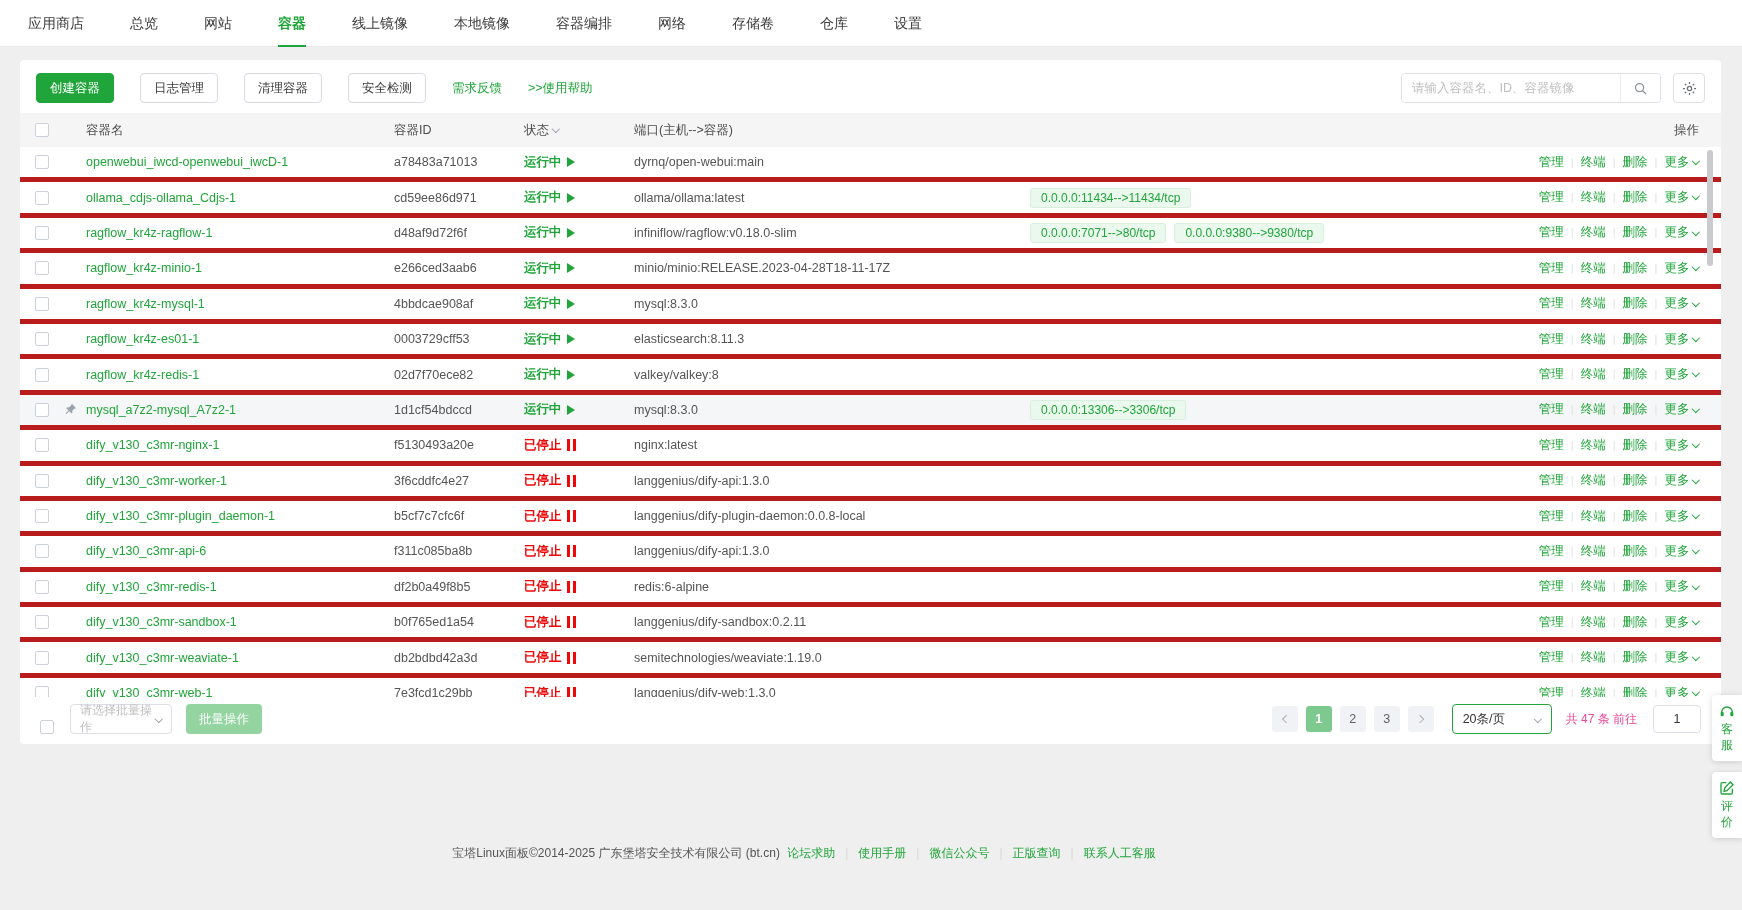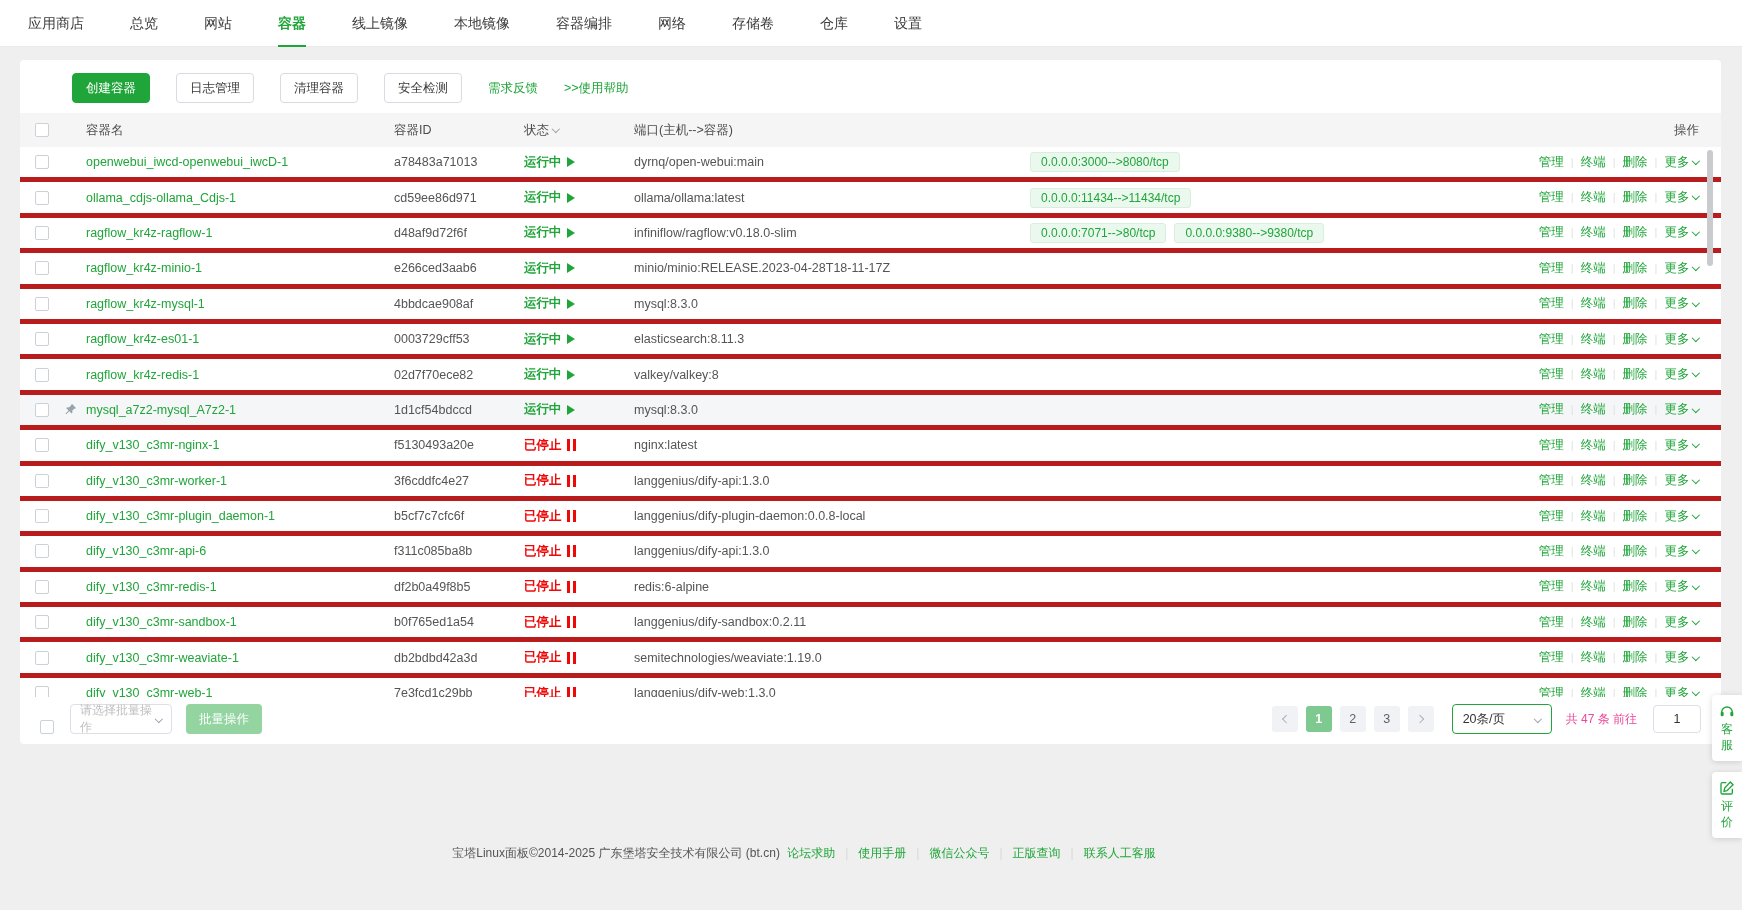--- a/index.html
+++ b/index.html
@@ -17,21 +17,21 @@
   .expire-label { font-size:13px; color:#666; margin-left:8px; }
   .expire-date { font-size:13px; color:#ff8f33; font-weight:bold; }
   .renew-link { font-size:13px; color:#20a53a; font-weight:bold; }
 
   
   .card { position:absolute; left:20px; top:60px; width:1701px; height:684px; background:#fff; border-radius:4px; }
 
   
   .toolbar { position:absolute; top:10px; left:0; width:100%; height:36px; display:flex; align-items:center; padding:0 16px; }
   .btn { height:30px; border-radius:4px; font-size:12.5px; display:inline-flex; align-items:center; justify-content:center; padding:0 13px; cursor:pointer; white-space:nowrap; }
-  .btn-primary { background:#20a53a; color:#fff; border:1px solid #20a53a;margin-left:36px; }
+  .btn-primary { background:#20a53a; color:#fff; border:1px solid #20a53a; }
   .btn-plain { background:#fff; color:#3b3b3b; border:1px solid #d8dce2; margin-left:26px; }
   .link-green { color:#20a53a; font-size:12.5px; margin-left:26px; cursor:pointer; white-space:nowrap; }
   .toolbar-right { margin-left:auto; display:flex; align-items:center; gap:12px; }
   .search-box { display:flex; align-items:center; width:260px; height:30px; border:1px solid #dcdfe6; border-radius:4px; background:#fff; overflow:hidden; }
   .search-input { flex:1; border:none; outline:none; height:28px; padding:0 10px; font-size:12.5px; color:#333; }
   .search-input::placeholder { color:#bfbfbf; }
   .search-btn { width:40px; height:30px; display:flex; align-items:center; justify-content:center; border-left:1px solid #ececec; cursor:pointer; background:#fff; }
   .gear-btn { width:32px; height:30px; border:1px solid #dcdfe6; border-radius:4px; background:#fff; display:flex; align-items:center; justify-content:center; cursor:pointer; }
 
   
@@ -123,20 +123,37 @@
 
 <div class="card">
 
   <div class="toolbar">
     <button class="btn btn-primary">创建容器</button>
     <button class="btn btn-plain">日志管理</button>
     <button class="btn btn-plain">清理容器</button>
     <button class="btn btn-plain">安全检测</button>
     <a class="link-green">需求反馈</a>
     <a class="link-green">&gt;&gt;使用帮助</a>
+    <div class="toolbar-right">
+      <div class="search-box">
+        <input class="search-input" placeholder="请输入容器名、ID、容器镜像" style="">
+        <div class="search-btn">
+          <svg width="15" height="15" viewBox="0 0 24 24" fill="none" stroke="#8d9399" stroke-width="2">
+              <circle cx="10.5" cy="10.5" r="6.5"></circle>
+              <path d="M15.5 15.5L21 21"></path>
+            </svg>
+        </div>
+      </div>
+      <div class="gear-btn">
+        <svg width="15" height="15" viewBox="0 0 24 24" fill="none" stroke="#6b7075" stroke-width="2">
+            <circle cx="12" cy="12" r="3.4"></circle>
+            <path d="M12 1.5v3.2M12 19.3v3.2M1.5 12h3.2M19.3 12h3.2M4.6 4.6l2.2 2.2M17.2 17.2l2.2 2.2M19.4 4.6l-2.2 2.2M6.8 17.2l-2.2 2.2"></path>
+          </svg>
+      </div>
+    </div>
   </div>
 
   <div class="table">
     <div class="thead">
       <div class="col-check">
           <span class="cb"></span>
         </div>
       <div class="col-pin"></div>
       <div class="col-name">容器名</div>
       <div class="col-id">容器ID</div>
@@ -154,23 +171,20 @@
               <path d="M15 2l7 7-1.5 1.5-1.2-.3-4.2 4.2.5 3.4-1.6 1.6-4.3-4.3L4 20.8 2.8 19.6l5.7-5.7-4.3-4.3L5.8 8l3.4.5 4.2-4.2-.3-1.2L15 2z"></path>
             </svg>
           </div>
     <div class="col-name"><a class="cname">openwebui_iwcd-openwebui_iwcD-1</a></div>
     <div class="col-id">a78483a71013</div>
     <div class="col-status"><span class="status-wrap running">
               <span class="status-text">运行中</span>
               <i class="st-icon"></i>
             </span></div>
     <div class="col-image">dyrnq/open-webui:main</div>
-    <div class="col-ports">
-            <span class="port-pill">0.0.0.0:3000--&gt;8080/tcp</span>
-          </div>
     <div class="col-acts"><a class="act">管理</a><span class="asep">|</span><a class="act">终端</a><span class="asep">|</span><a class="act">删除</a><span class="asep">|</span><a class="act">更多<i class="caret"></i></a></div>
   </div>
 
   <div class="trow">
     <div class="col-check">
             <span class="cb"></span>
           </div>
     <div class="col-pin">
             <svg class="pin-icon pin-hidden" viewBox="0 0 24 24">
               <path d="M15 2l7 7-1.5 1.5-1.2-.3-4.2 4.2.5 3.4-1.6 1.6-4.3-4.3L4 20.8 2.8 19.6l5.7-5.7-4.3-4.3L5.8 8l3.4.5 4.2-4.2-.3-1.2L15 2z"></path>
@@ -301,20 +315,23 @@
               <path d="M15 2l7 7-1.5 1.5-1.2-.3-4.2 4.2.5 3.4-1.6 1.6-4.3-4.3L4 20.8 2.8 19.6l5.7-5.7-4.3-4.3L5.8 8l3.4.5 4.2-4.2-.3-1.2L15 2z"></path>
             </svg>
           </div>
     <div class="col-name"><a class="cname">mysql_a7z2-mysql_A7z2-1</a></div>
     <div class="col-id">1d1cf54bdccd</div>
     <div class="col-status"><span class="status-wrap running">
               <span class="status-text">运行中</span>
               <i class="st-icon"></i>
             </span></div>
     <div class="col-image">mysql:8.3.0</div>
+    <div class="col-ports">
+            <span class="port-pill">0.0.0.0:13306--&gt;3306/tcp</span>
+          </div>
     <div class="col-acts"><a class="act">管理</a><span class="asep">|</span><a class="act">终端</a><span class="asep">|</span><a class="act">删除</a><span class="asep">|</span><a class="act">更多<i class="caret"></i></a></div>
   </div>
 
   <div class="trow">
     <div class="col-check">
             <span class="cb"></span>
           </div>
     <div class="col-pin">
             <svg class="pin-icon pin-hidden" viewBox="0 0 24 24">
               <path d="M15 2l7 7-1.5 1.5-1.2-.3-4.2 4.2.5 3.4-1.6 1.6-4.3-4.3L4 20.8 2.8 19.6l5.7-5.7-4.3-4.3L5.8 8l3.4.5 4.2-4.2-.3-1.2L15 2z"></path>

